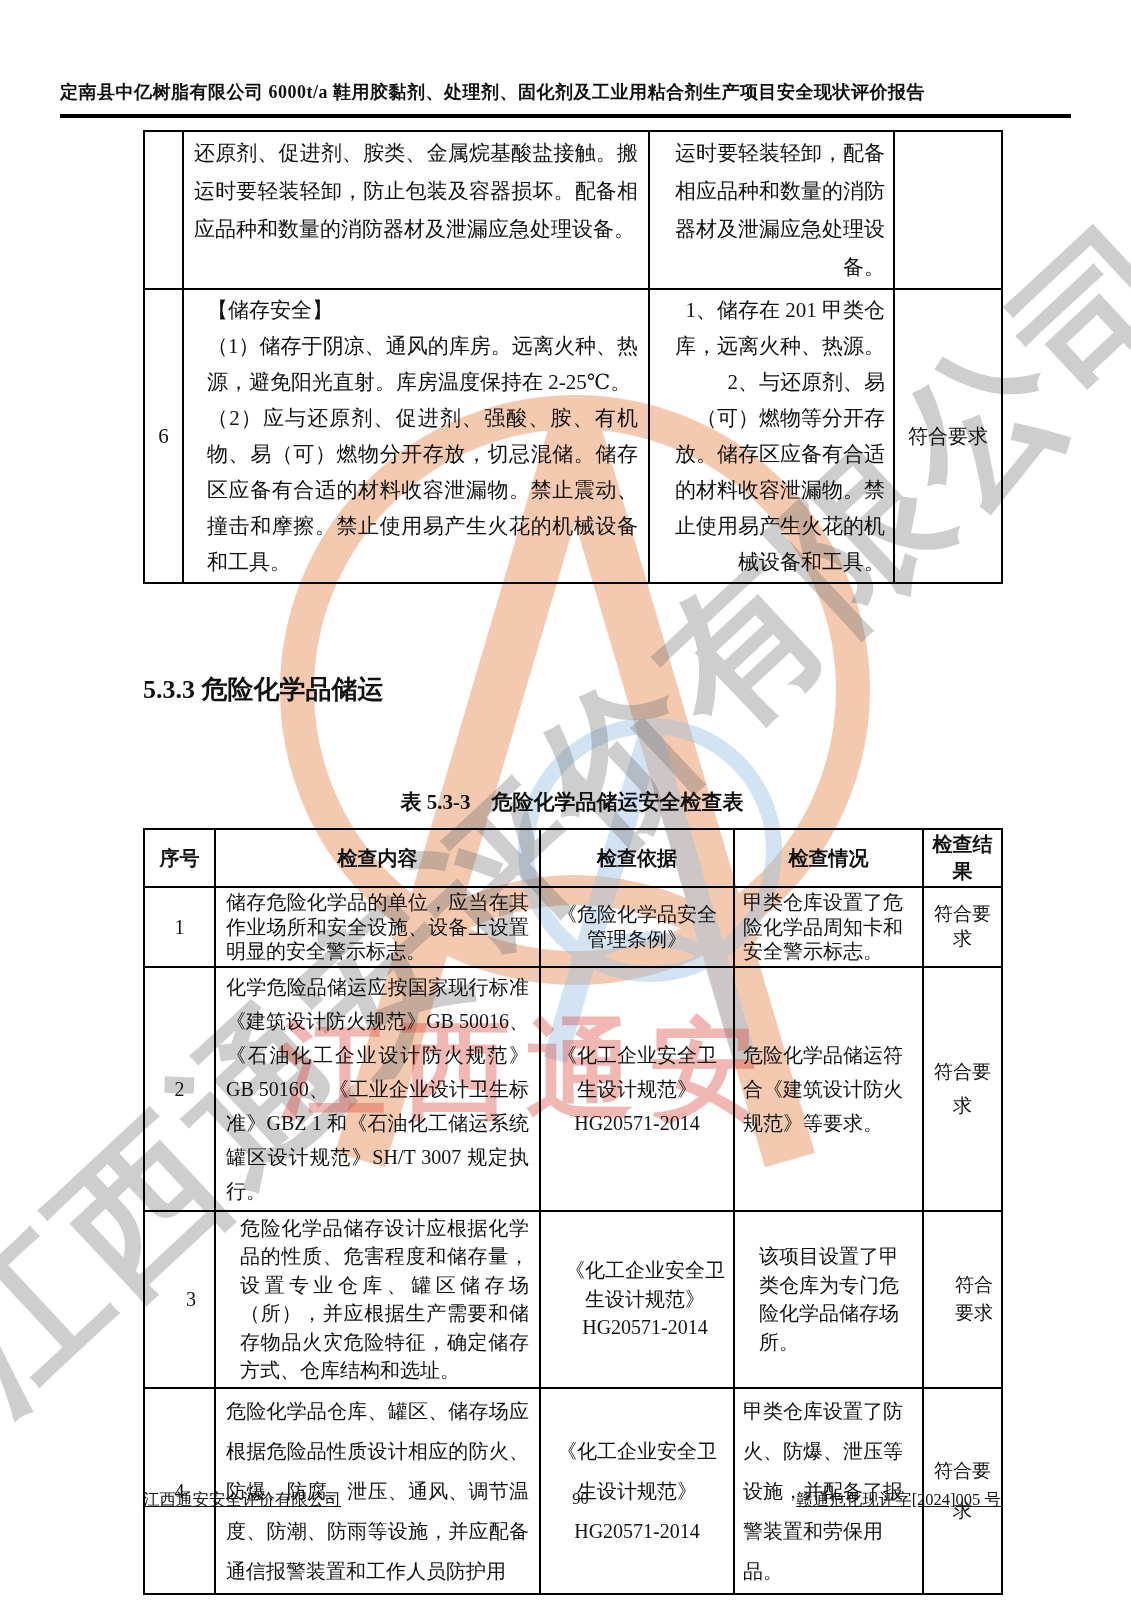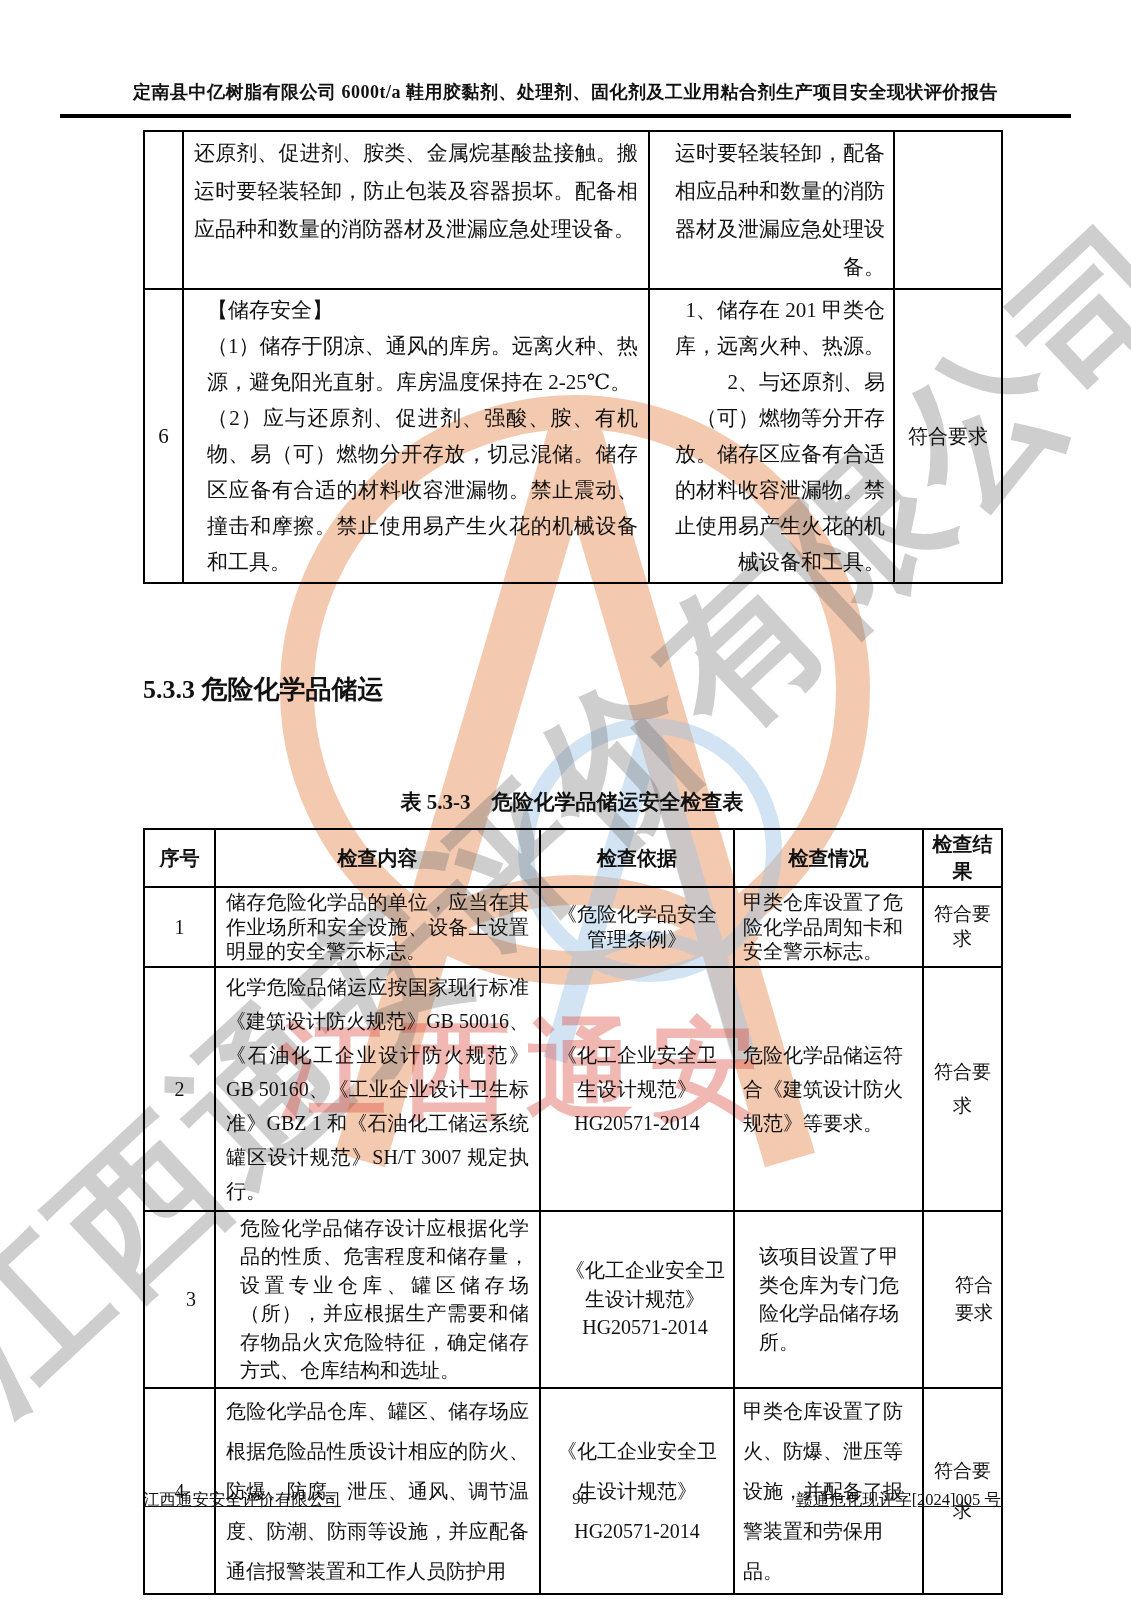--- a/index.html
+++ b/index.html
@@ -15,21 +15,21 @@
     font-size:158px;font-weight:bold;letter-spacing:6px;white-space:nowrap;
     color:rgba(112,112,112,0.34);
   }
   .wm-red{
     left:278px;top:998px;font-size:108px;font-weight:bold;letter-spacing:16px;
     white-space:nowrap;color:rgba(221,78,66,0.40);
   }
   
   .layer{position:absolute;left:0;top:0;width:1131px;height:1600px;z-index:1;}
   .hdr{
-    position:absolute;left:60px;top:80px;width:1011px;text-align:center;
+    position:absolute;left:60px;top:80px;width:1011px;
     font-size:18px;font-weight:bold;letter-spacing:.5px;
     padding-bottom:10px;border-bottom:4px solid #000;
   }
   table{border-collapse:collapse;table-layout:fixed;background:transparent;}
   td,th{border:2px solid #000;overflow:hidden;}
   .t-top{position:absolute;left:143px;top:130px;width:858px;}
   .t-top td{font-size:21px;}
   .t-top .seq{ text-align:center;vertical-align:middle;}
   .t-top .res{ text-align:center;vertical-align:middle;font-size:20px;}
   .t-top .cont{text-align:justify;vertical-align:top;padding:2px 10px;line-height:38px;white-space:pre-wrap;}

